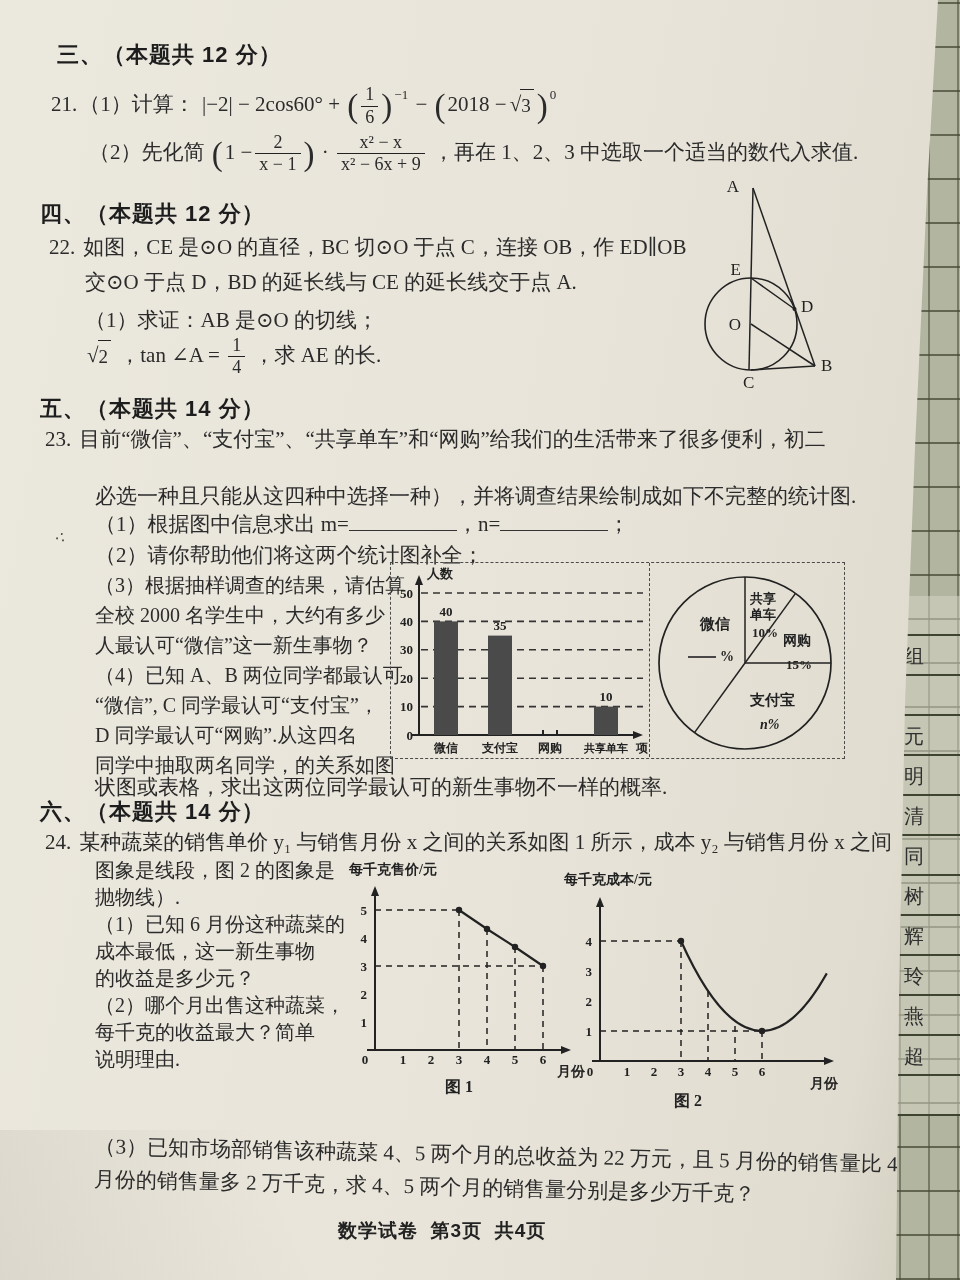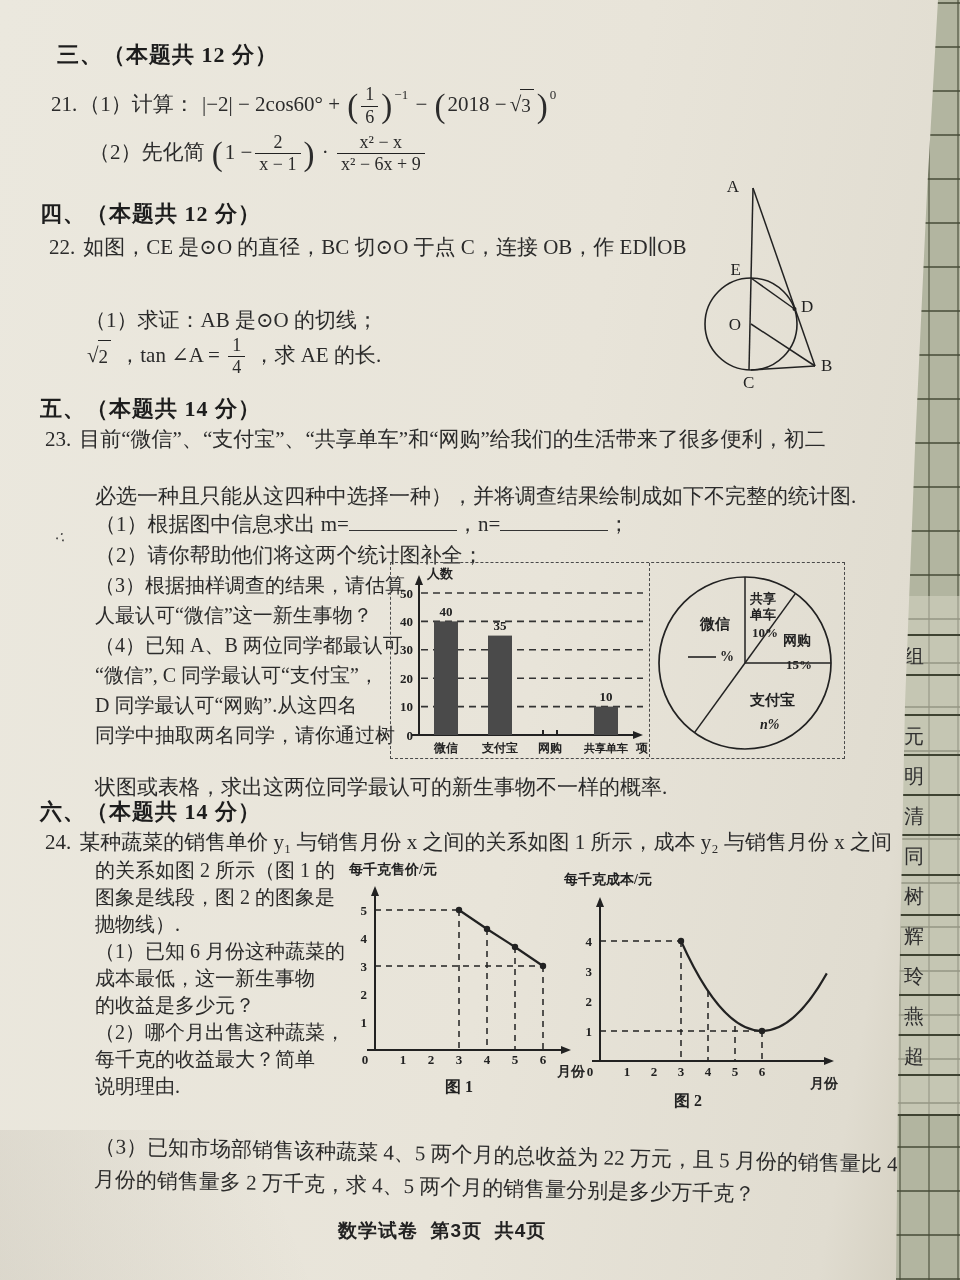--- a/index.html
+++ b/index.html
@@ -18,21 +18,21 @@
     font-size:20px;color:#2f2f2f;line-height:40px;padding-left:18px;box-sizing:border-box;
     font-family:"Liberation Serif","DejaVu Serif",serif;}
   
   .paper{position:absolute;inset:0;z-index:2;
     background:linear-gradient(100deg,#ebe8de 0%,#e8e4d9 55%,#e0dcd0 88%,#cfcaba 99%);
     clip-path:polygon(0 0,938px 0,927px 15%,915px 35%,905px 55%,899px 78%,896px 100%,0 100%);
   }
   .paper::after{content:"";position:absolute;left:0;bottom:0;width:430px;height:150px;
     background:linear-gradient(70deg,rgba(90,80,60,.10),rgba(90,80,60,0) 65%);}
   .blk{position:absolute;white-space:nowrap;}
-  .heading{font-family:Liberation Serif, serif;font-weight:bold;
+  .heading{font-family:Liberation Sans, sans-serif;font-weight:bold;
     font-size:22px;color:#1d1d1d;letter-spacing:1px;}
   .t{font-size:21px;line-height:30px;}
   .small{font-size:20px;line-height:27px;}
   .qno{margin-right:8px;}
   .math span{margin:0 1px;}
   .frac{display:inline-block;vertical-align:middle;text-align:center;font-size:18px;line-height:1.08;margin:0 2px;}
   .frac .num{display:block;border-bottom:1.5px solid #222;padding:0 4px 1px;}
   .frac .den{display:block;padding:1px 4px 0;}
   .bigp{font-size:33px;font-weight:300;vertical-align:middle;line-height:0;}
   .sup{font-size:13px;vertical-align:12px;margin-left:1px;}
@@ -85,26 +85,28 @@
           <span class="radical">√</span>
           <span class="rad">3</span>
         </span><span class="bigp">)</span><span class="sup">0</span>
     </div>
 
     <div class="blk t math" style="left:88px;top:133px">
       <span>（2）先化简</span>
       <span class="bigp">(</span><span>1 −</span><span class="frac"><span class="num">2</span><span class="den">x − 1</span></span><span class="bigp">)</span>
       <span>·</span>
       <span class="frac"><span class="num">x² − x</span><span class="den">x² − 6x + 9</span></span>
+      <span>，再在 1、2、3 中选取一个适当的数代入求值.</span>
     </div>
 
     <div class="blk heading" style="left:40px;top:199px">四、（本题共 12 分）</div>
     <div class="blk t" style="left:49px;top:232px">
       <span class="qno">22.</span><span>如图，CE 是⊙O 的直径，BC 切⊙O 于点 C，连接 OB，作 ED∥OB</span>
     </div>
+    <div class="blk t" style="left:85px;top:267px">交⊙O 于点 D，BD 的延长线与 CE 的延长线交于点 A.</div>
     <div class="blk t" style="left:85px;top:305px">（1）求证：AB 是⊙O 的切线；</div>
     <div class="blk t math" style="left:85px;top:336px">
       <span class="sqrt">
           <span class="radical">√</span>
           <span class="rad">2</span>
         </span>
       <span>，tan ∠A =</span>
       <span class="frac"><span class="num">1</span><span class="den">4</span></span>
       <span>，求 AE 的长.</span>
     </div>
@@ -130,25 +132,26 @@
       <span class="qno">23.</span><span>目前“微信”、“支付宝”、“共享单车”和“网购”给我们的生活带来了很多便利，初二</span>
     </div>
     <div class="blk t" style="left:95px;top:481px">必选一种且只能从这四种中选择一种），并将调查结果绘制成如下不完整的统计图.</div>
     <div class="blk t" style="left:95px;top:509px">
       <span>（1）根据图中信息求出 m=</span><span class="blank"></span><span>，n=</span><span class="blank"></span><span>；</span>
     </div>
     <div class="blk t" style="left:95px;top:540px">（2）请你帮助他们将这两个统计图补全；</div>
 
     <div class="blk small colblock" style="left:95px;top:570px">
       <div style="line-height:30px">（3）根据抽样调查的结果，请估算</div>
+      <div style="line-height:30px">全校 2000 名学生中，大约有多少</div>
       <div style="line-height:30px">人最认可“微信”这一新生事物？</div>
       <div style="line-height:30px">（4）已知 A、B 两位同学都最认可</div>
       <div style="line-height:30px">“微信”, C 同学最认可“支付宝”，</div>
       <div style="line-height:30px">D 同学最认可“网购”.从这四名</div>
-      <div style="line-height:30px">同学中抽取两名同学，请你通过树</div>
+      <div style="line-height:30px">同学中抽取两名同学，的关系如图</div>
     </div>
     <div class="blk t" style="left:95px;top:772px">状图或表格，求出这两位同学最认可的新生事物不一样的概率.</div>
 
     <div class="chartsbox">
       <svg width="258" height="194" viewBox="0 0 258 194">
 
         <line x1="30" y1="143.6" x2="252" y2="143.6" stroke="#333" stroke-width="1.6" stroke-dasharray="7 5"></line>
         <line x1="30" y1="115.2" x2="252" y2="115.2" stroke="#333" stroke-width="1.6" stroke-dasharray="7 5"></line>
         <line x1="30" y1="86.8" x2="252" y2="86.8" stroke="#333" stroke-width="1.6" stroke-dasharray="7 5"></line>
         <line x1="30" y1="58.4" x2="252" y2="58.4" stroke="#333" stroke-width="1.6" stroke-dasharray="7 5"></line>
@@ -205,21 +208,20 @@
           <text x="110" y="166" font-size="14" font-weight="bold" font-style="italic">n%</text>
         </svg>
       </div>
     </div>
 
     <div class="blk heading" style="left:40px;top:797px">六、（本题共 14 分）</div>
     <div class="blk t" style="left:45px;top:827px">
       <span class="qno">24.</span><span>某种蔬菜的销售单价 y₁ 与销售月份 x 之间的关系如图 1 所示，成本 y₂ 与销售月份 x 之间</span>
     </div>
     <div class="blk small colblock" style="left:95px;top:857px">
-      <div>的关系如图 2 所示（图 1 的</div>
       <div>图象是线段，图 2 的图象是</div>
       <div>抛物线）.</div>
       <div>（1）已知 6 月份这种蔬菜的</div>
       <div>成本最低，这一新生事物</div>
       <div>的收益是多少元？</div>
       <div>（2）哪个月出售这种蔬菜，</div>
       <div>每千克的收益最大？简单</div>
       <div>说明理由.</div>
     </div>
 

